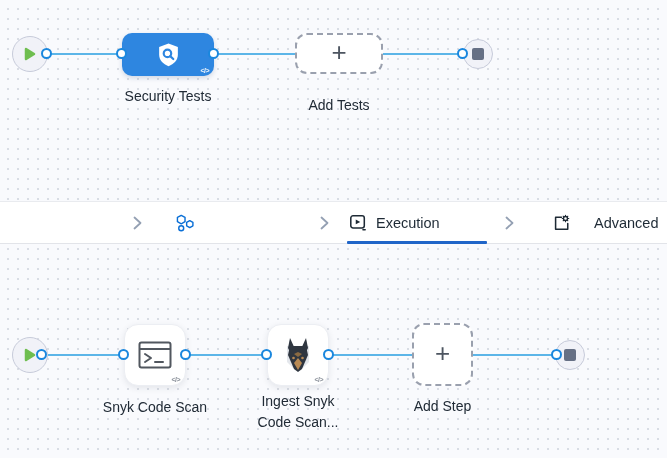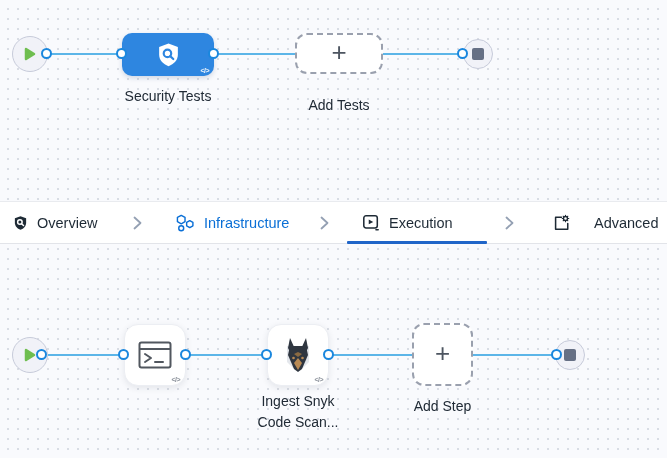--- a/index.html
+++ b/index.html
@@ -118,51 +118,42 @@
   <div class="endcap small" style="left:463px; top:39px;">
     <div class="stop-square"></div>
   </div>
   <div class="port" style="left:457px; top:48px;"></div>
 
   <div class="node-label" style="left:100px; top:86px; width:136px;">Security Tests</div>
   <div class="node-label" style="left:295px; top:95px; width:88px;">Add Tests</div>
 
   <div class="tabbar">
 
-    <div class="tab" style="left:13px;">
-      <svg width="15" height="17" viewBox="0 0 24 25">
-        <path d="M12 1.5 L21 4.8 V12 C21 17.4 17.2 21.4 12 23.2 C6.8 21.4 3 17.4 3 12 V4.8 Z" fill="#1e2a35"></path>
-        <circle cx="11" cy="11" r="3.6" fill="none" stroke="#ffffff" stroke-width="2.4"></circle>
-        <path d="M13.6 13.6 L16.8 16.6" stroke="#ffffff" stroke-width="2.4" stroke-linecap="round"></path>
-      </svg>
-      <span>Overview</span>
-    </div>
 
     <div class="chevron-sep" style="left:133px;">
       <svg width="9" height="14" viewBox="0 0 9 14">
           <path d="M1.5 1.5 L7.5 7 L1.5 12.5" fill="none" stroke="#94a0b3" stroke-width="1.8" stroke-linecap="round" stroke-linejoin="round"></path>
         </svg>
     </div>
 
     <div class="tab blue" style="left:176px;">
       <svg width="19" height="19" viewBox="0 0 20 20">
         <path d="M5.5 2 L9.5 4.2 V8.6 L5.5 10.8 L1.5 8.6 V4.2 Z" fill="none" stroke="#0a6fd6" stroke-width="1.5" stroke-linejoin="round"></path>
         <circle cx="5.5" cy="15.5" r="2.6" fill="none" stroke="#0a6fd6" stroke-width="1.5"></circle>
         <path d="M14.5 7.5 L17.8 9.4 V13 L14.5 14.9 L11.2 13 V9.4 Z" fill="none" stroke="#0a6fd6" stroke-width="1.5" stroke-linejoin="round"></path>
       </svg>
-      <span>Infrastructure</span>
     </div>
 
     <div class="chevron-sep" style="left:320px;">
       <svg width="9" height="14" viewBox="0 0 9 14">
           <path d="M1.5 1.5 L7.5 7 L1.5 12.5" fill="none" stroke="#94a0b3" stroke-width="1.8" stroke-linecap="round" stroke-linejoin="round"></path>
         </svg>
     </div>
 
-    <div class="tab" style="left:362px;">
+    <div class="tab" style="left:349px;">
       <svg width="18" height="18" viewBox="0 0 20 20">
         <rect x="2" y="2" width="15" height="13.5" rx="2.5" fill="none" stroke="#1e2a35" stroke-width="1.7"></rect>
         <path d="M7.5 6 L12.5 8.75 L7.5 11.5 Z" fill="#1e2a35"></path>
         <path d="M15.5 17.5 H18" stroke="#1e2a35" stroke-width="1.7" stroke-linecap="round"></path>
       </svg>
       <span>Execution</span>
     </div>
 
     <div class="chevron-sep" style="left:505px;">
       <svg width="9" height="14" viewBox="0 0 9 14">
@@ -224,16 +215,17 @@
 
   <div class="dashed-node" style="left:412px; top:323px; width:61px; height:63px;">
     <span class="plus">+</span>
   </div>
 
   <div class="endcap small" style="left:555px; top:340px;">
     <div class="stop-square"></div>
   </div>
   <div class="port" style="left:551px; top:349px;"></div>
 
+  <div class="node-label" style="left:85px; top:397px; width:140px;">Snyk Code Scan</div>
   <div class="node-label" style="left:402px; top:396px; width:81px;">Add Step</div>
   <div class="node-label" style="left:243px; top:391px; width:110px;">Ingest Snyk Code Scan...</div>
 
 </div>
 
 </body></html>

